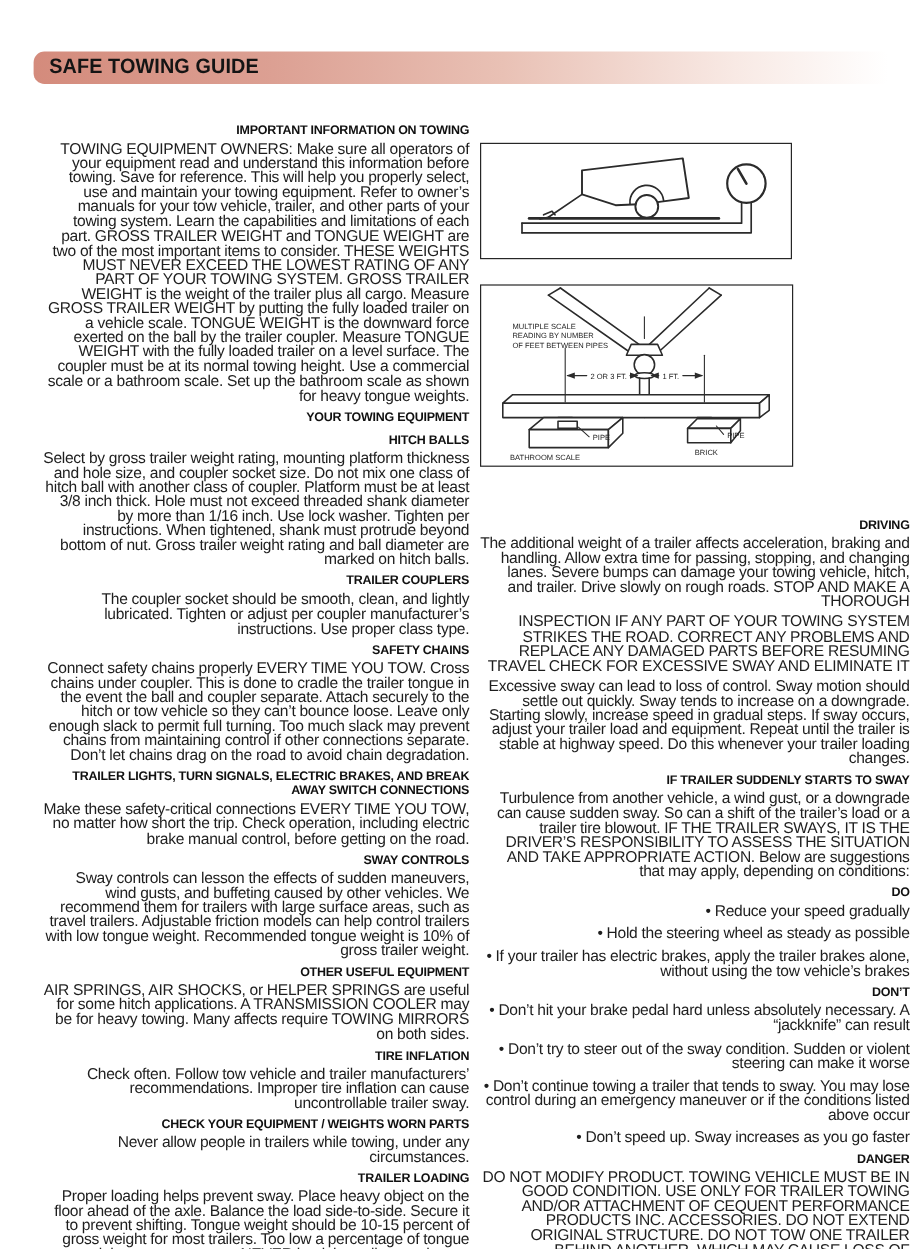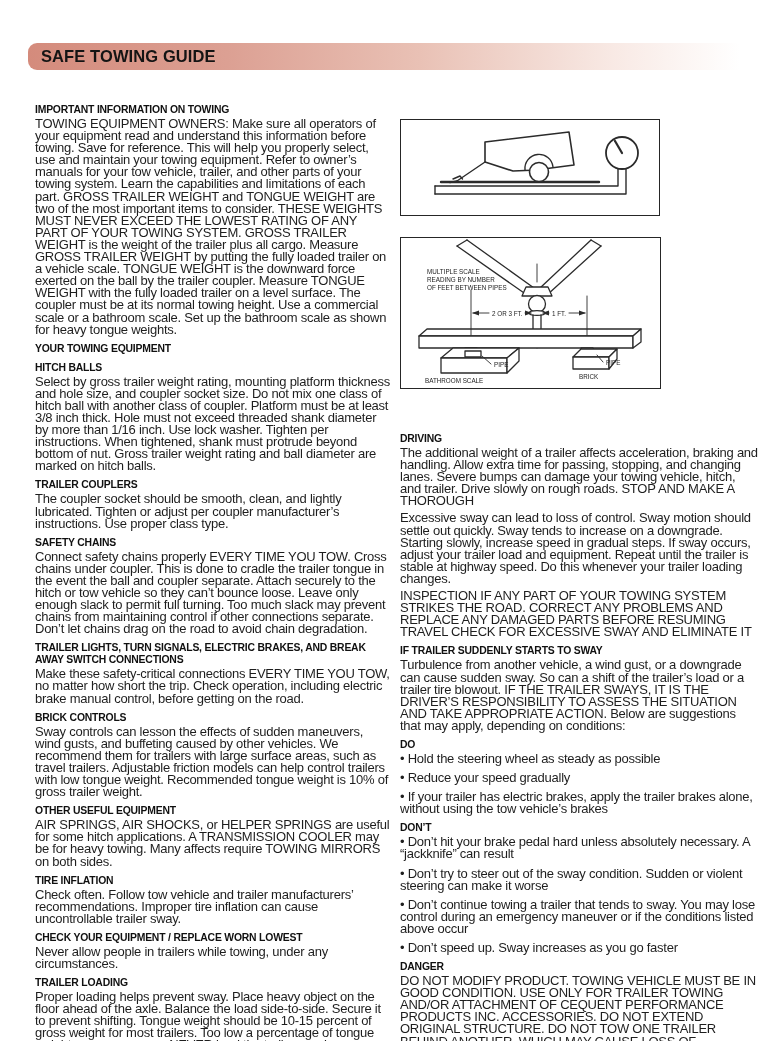--- a/index.html
+++ b/index.html
@@ -1,18 +1,18 @@
 <!DOCTYPE html>
 <html><head>
 <meta charset="utf-8">
 <style>
   html,body{margin:0;padding:0;background:#ffffff;}
   .page{
     position:relative;width:768px;height:1041px;background:#ffffff;overflow:hidden;
-    font-family:"Liberation Sans","DejaVu Sans",sans-serif;color:#1b1b1b;
+    font-family:"Liberation Sans","DejaVu Sans",sans-serif;color:#1b1b1b;text-align:right;
   }
   .header-bar{
     position:absolute;left:28px;top:43px;width:712px;height:27px;
     border-radius:9px 4px 4px 9px;
     background:linear-gradient(90deg,#d48b7c 0%,#dca093 28%,#e9c1b5 55%,#f8e9e4 82%,#ffffff 100%);
     display:flex;align-items:center;
   }
   .header-title{
     font-weight:bold;font-size:16.5px;letter-spacing:0.1px;color:#141414;
     padding-left:13px;transform:scaleY(1.05);
@@ -56,27 +56,27 @@
     <p class="body">TOWING EQUIPMENT OWNERS: Make sure all operators of your equipment read and understand this information before towing. Save for reference. This will help you properly select, use and maintain your towing equipment. Refer to owner’s manuals for your tow vehicle, trailer, and other parts of your towing system. Learn the capabilities and limitations of each part. GROSS TRAILER WEIGHT and TONGUE WEIGHT are two of the most important items to consider. THESE WEIGHTS MUST NEVER EXCEED THE LOWEST RATING OF ANY PART OF YOUR TOWING SYSTEM. GROSS TRAILER WEIGHT is the weight of the trailer plus all cargo. Measure GROSS TRAILER WEIGHT by putting the fully loaded trailer on a vehicle scale. TONGUE WEIGHT is the downward force exerted on the ball by the trailer coupler. Measure TONGUE WEIGHT with the fully loaded trailer on a level surface. The coupler must be at its normal towing height. Use a commercial scale or a bathroom scale. Set up the bathroom scale as shown for heavy tongue weights.</p>
     <h3 class="sec">YOUR TOWING EQUIPMENT</h3>
     <h3 class="sec">HITCH BALLS</h3>
     <p class="body">Select by gross trailer weight rating, mounting platform thickness and hole size, and coupler socket size. Do not mix one class of hitch ball with another class of coupler. Platform must be at least 3/8 inch thick. Hole must not exceed threaded shank diameter by more than 1/16 inch. Use lock washer. Tighten per instructions. When tightened, shank must protrude beyond bottom of nut. Gross trailer weight rating and ball diameter are marked on hitch balls.</p>
     <h3 class="sec">TRAILER COUPLERS</h3>
     <p class="body">The coupler socket should be smooth, clean, and lightly lubricated. Tighten or adjust per coupler manufacturer’s instructions. Use proper class type.</p>
     <h3 class="sec">SAFETY CHAINS</h3>
     <p class="body">Connect safety chains properly EVERY TIME YOU TOW. Cross chains under coupler. This is done to cradle the trailer tongue in the event the ball and coupler separate. Attach securely to the hitch or tow vehicle so they can’t bounce loose. Leave only enough slack to permit full turning. Too much slack may prevent chains from maintaining control if other connections separate. Don’t let chains drag on the road to avoid chain degradation.</p>
     <h3 class="sec">TRAILER LIGHTS, TURN SIGNALS, ELECTRIC BRAKES, AND BREAK AWAY SWITCH CONNECTIONS</h3>
     <p class="body">Make these safety-critical connections EVERY TIME YOU TOW, no matter how short the trip. Check operation, including electric brake manual control, before getting on the road.</p>
-    <h3 class="sec">BRICK CONTROLS</h3>
+    <h3 class="sec">SWAY CONTROLS</h3>
     <p class="body">Sway controls can lesson the effects of sudden maneuvers, wind gusts, and buffeting caused by other vehicles. We recommend them for trailers with large surface areas, such as travel trailers. Adjustable friction models can help control trailers with low tongue weight. Recommended tongue weight is 10% of gross trailer weight.</p>
     <h3 class="sec">OTHER USEFUL EQUIPMENT</h3>
     <p class="body">AIR SPRINGS, AIR SHOCKS, or HELPER SPRINGS are useful for some hitch applications. A TRANSMISSION COOLER may be for heavy towing. Many affects require TOWING MIRRORS on both sides.</p>
     <h3 class="sec">TIRE INFLATION</h3>
     <p class="body">Check often. Follow tow vehicle and trailer manufacturers’ recommendations. Improper tire inflation can cause uncontrollable trailer sway.</p>
-    <h3 class="sec">CHECK YOUR EQUIPMENT / REPLACE WORN LOWEST</h3>
+    <h3 class="sec">CHECK YOUR EQUIPMENT / WEIGHTS WORN PARTS</h3>
     <p class="body">Never allow people in trailers while towing, under any circumstances.</p>
     <h3 class="sec">TRAILER LOADING</h3>
     <p class="body">Proper loading helps prevent sway. Place heavy object on the floor ahead of the axle. Balance the load side-to-side. Secure it to prevent shifting. Tongue weight should be 10-15 percent of gross weight for most trailers. Too low a percentage of tongue weight can cause sway. NEVER load the trailer rear-heavy. LOAD THE TRAILER HEAVIER IN FRONT.</p>
   </div>
 
   <div class="col col-right">
 
     <div class="fig fig-1">
       <svg viewBox="0 0 256 93" width="256" height="93">
         <g stroke="#2b2b2b" fill="none" stroke-width="1.4" stroke-linejoin="round" stroke-linecap="round">
@@ -159,29 +159,29 @@
         <text x="151" y="77.5">1 FT.</text>
         <text x="93" y="129">PIPE</text>
         <text x="205" y="127">PIPE</text>
         <text x="178" y="141">BRICK</text>
         <text x="24" y="145">BATHROOM SCALE</text>
       </svg>
     </div>
 
     <h3 class="sec">DRIVING</h3>
     <p class="body">The additional weight of a trailer affects acceleration, braking and handling. Allow extra time for passing, stopping, and changing lanes. Severe bumps can damage your towing vehicle, hitch, and trailer. Drive slowly on rough roads. STOP AND MAKE A THOROUGH</p>
+    <p class="body">INSPECTION IF ANY PART OF YOUR TOWING SYSTEM STRIKES THE ROAD. CORRECT ANY PROBLEMS AND REPLACE ANY DAMAGED PARTS BEFORE RESUMING TRAVEL CHECK FOR EXCESSIVE SWAY AND ELIMINATE IT</p>
     <p class="body">Excessive sway can lead to loss of control. Sway motion should settle out quickly. Sway tends to increase on a downgrade. Starting slowly, increase speed in gradual steps. If sway occurs, adjust your trailer load and equipment. Repeat until the trailer is stable at highway speed. Do this whenever your trailer loading changes.</p>
-    <p class="body">INSPECTION IF ANY PART OF YOUR TOWING SYSTEM STRIKES THE ROAD. CORRECT ANY PROBLEMS AND REPLACE ANY DAMAGED PARTS BEFORE RESUMING TRAVEL CHECK FOR EXCESSIVE SWAY AND ELIMINATE IT</p>
 
     <h3 class="sec">IF TRAILER SUDDENLY STARTS TO SWAY</h3>
     <p class="body">Turbulence from another vehicle, a wind gust, or a downgrade can cause sudden sway. So can a shift of the trailer’s load or a trailer tire blowout. IF THE TRAILER SWAYS, IT IS THE DRIVER’S RESPONSIBILITY TO ASSESS THE SITUATION AND TAKE APPROPRIATE ACTION. Below are suggestions that may apply, depending on conditions:</p>
 
     <h3 class="sec">DO</h3>
+    <p class="body bullet">Reduce your speed gradually</p>
     <p class="body bullet">Hold the steering wheel as steady as possible</p>
-    <p class="body bullet">Reduce your speed gradually</p>
     <p class="body bullet">If your trailer has electric brakes, apply the trailer brakes alone, without using the tow vehicle’s brakes</p>
 
     <h3 class="sec">DON’T</h3>
     <p class="body bullet">Don’t hit your brake pedal hard unless absolutely necessary. A “jackknife” can result</p>
     <p class="body bullet">Don’t try to steer out of the sway condition. Sudden or violent steering can make it worse</p>
     <p class="body bullet">Don’t continue towing a trailer that tends to sway. You may lose control during an emergency maneuver or if the conditions listed above occur</p>
     <p class="body bullet">Don’t speed up. Sway increases as you go faster</p>
 
     <h3 class="sec">DANGER</h3>
     <p class="body">DO NOT MODIFY PRODUCT. TOWING VEHICLE MUST BE IN GOOD CONDITION. USE ONLY FOR TRAILER TOWING AND/OR ATTACHMENT OF CEQUENT PERFORMANCE PRODUCTS INC. ACCESSORIES. DO NOT EXTEND ORIGINAL STRUCTURE. DO NOT TOW ONE TRAILER BEHIND ANOTHER, WHICH MAY CAUSE LOSS OF CONTROL. FAILURE TO HEED WARNINGS AND FOLLOW INSTRUCTIONS MAY RESULT IN SERIOUS PERSONAL INJURY OR DEATH, VEHICLE CRASH, AND/OR PROPERTY DAMAGE.</p>

